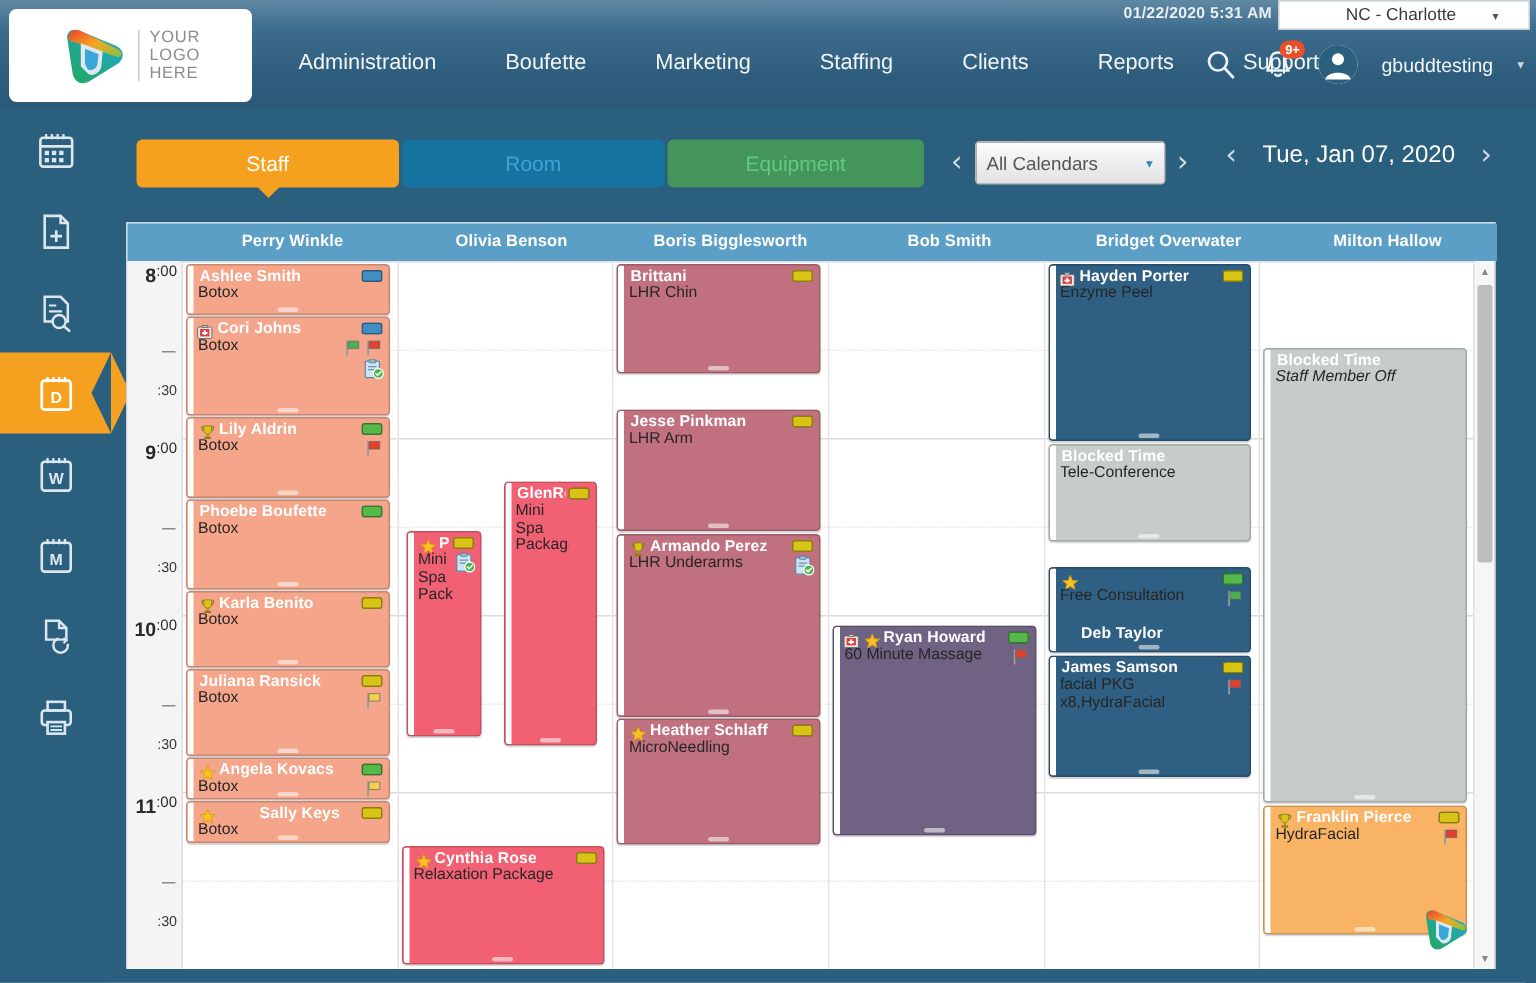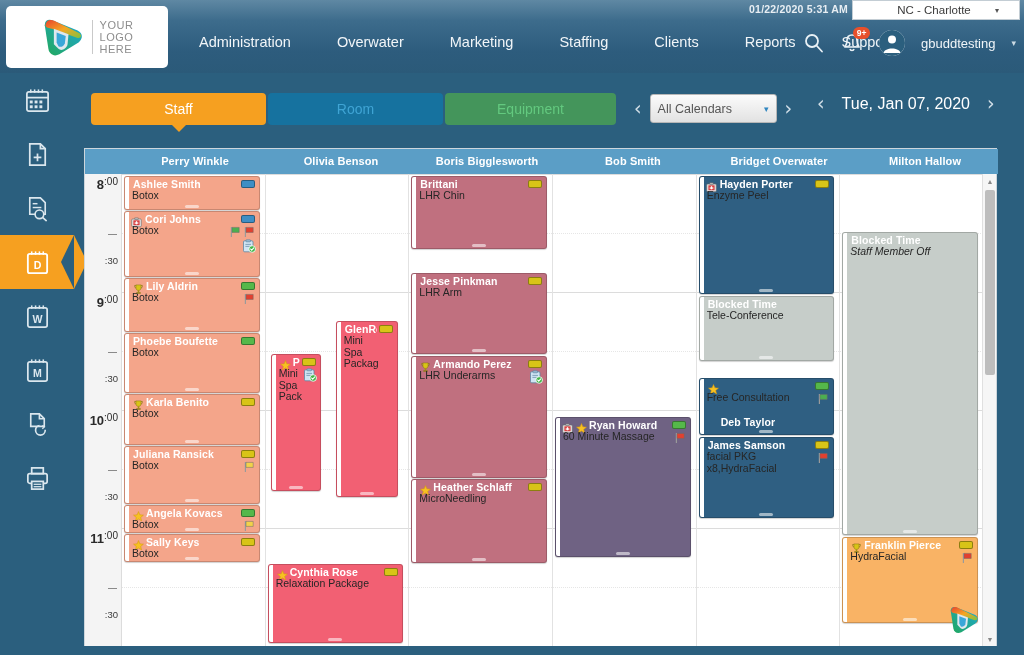--- a/index.html
+++ b/index.html
@@ -216,21 +216,21 @@
       <div class="logo-div"></div>
       <div class="logo-text">
         <div>YOUR</div>
         <div>LOGO</div>
         <div>HERE</div>
       </div>
     </div>
 
     <nav class="nav" id="mainnav">
         <a href="#">Administration</a>
-        <a href="#">Overwater</a>
+        <a href="#">Boufette</a>
         <a href="#">Marketing</a>
         <a href="#">Staffing</a>
         <a href="#">Clients</a>
         <a href="#">Reports</a>
         <a href="#">Support</a>
       </nav>
 
     <div class="datetime">01/22/2020 5:31 AM</div>
 
     <div class="loc-select">
@@ -506,21 +506,21 @@
                   <rect x="1.8" y="1" width="1.2" height="10" fill="#9a9a9a"></rect>
                   <path d="M3 1.4 h7.2 v5 h-7.2 z" fill="#f2d24a" stroke="#6a6a6a" stroke-width=".5"></path>
                 </svg></span>
               <div class="grip"></div>
             </div>
             <div class="appt" style="left: 2px; width: 135.667px; top: 360px; height: 28px; background: rgb(244, 165, 138);">
               <div class="leftbar"></div>
               <span class="star" style="left: 8px;"><svg viewBox="0 0 12 12" width="11" height="11">
                   <path d="M6 .6 L7.5 4.2 L11.4 4.5 L8.4 7 L9.4 10.8 L6 8.7 L2.6 10.8 L3.6 7 L.6 4.5 L4.5 4.2 Z" fill="#f7c122" stroke="#d79a10" stroke-width=".6"></path>
                 </svg></span>
-              <div class="ttl" style="left: 21px;">Sally Keys</div>
+              <div class="ttl" style="left: 36px; text-align: center;">Sally Keys</div>
               <div class="sub" style="white-space: pre-line;">Botox</div>
               <div class="pill" style="background: rgb(216, 196, 23);"></div>
               <div class="grip"></div>
             </div>
           </div>
           <div class="col" style="left: 143.667px; width: 143.667px;">
             <div class="hline hour" style="top: 0px;"></div>
             <div class="hline half" style="top: 59px;"></div>
             <div class="hline hour" style="top: 118px;"></div>
             <div class="hline half" style="top: 177px;"></div>

